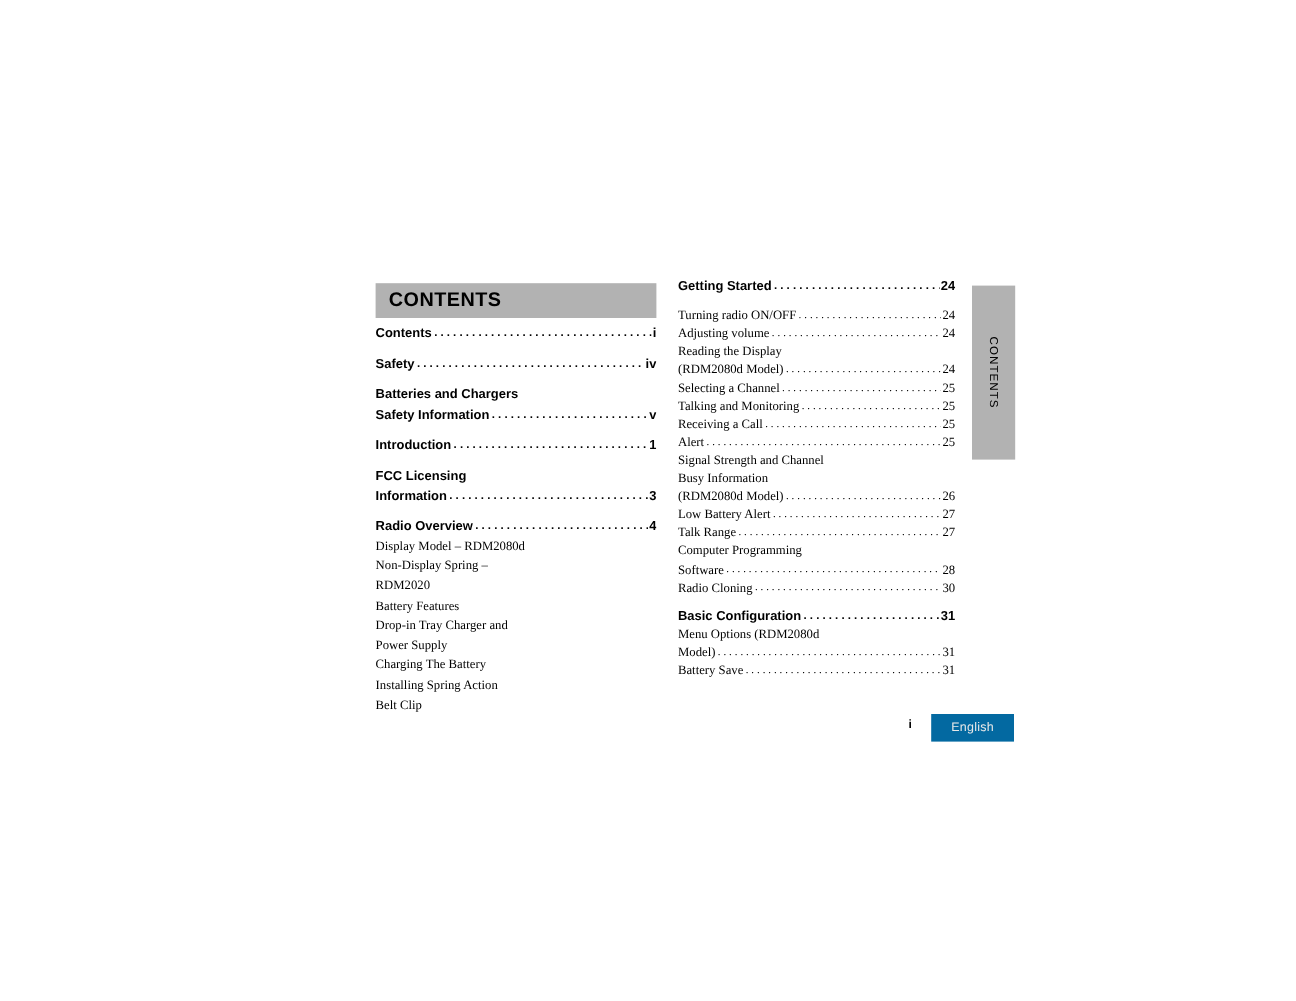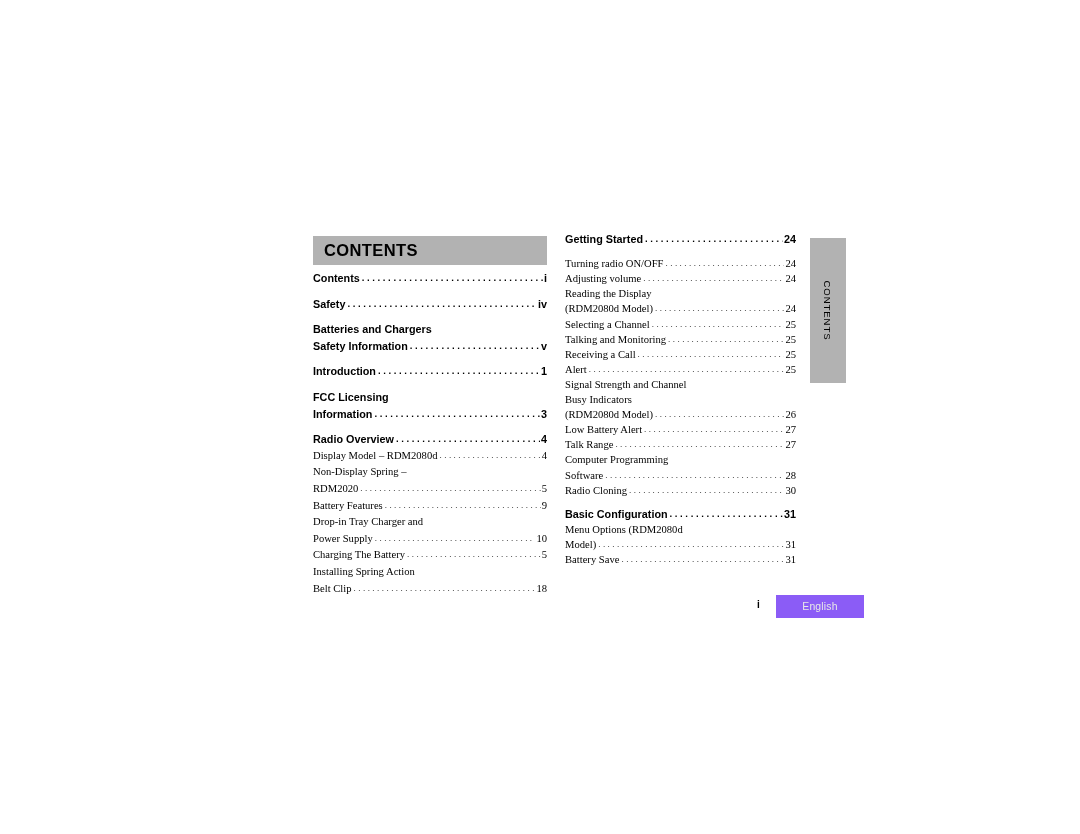--- a/index.html
+++ b/index.html
@@ -106,21 +106,21 @@
     height: 15.2px;
     justify-content: flex-end;
   }
   .bold .leader { letter-spacing: 2.6px; font-size: 9.6px; font-weight: bold; }
 
   
   .nodots .leader { visibility: hidden; }
   .sp9  { height: 9px; }
 
   
-  #col-left .plain { line-height: 16.6px; height: 16.6px; font-size: 10.6px; }
+  #col-left .plain { line-height: 16.6px; height: 16.6px; font-size: 10.6px; flex-direction: column; }
   #col-left .bold  { line-height: 16.6px; height: 16.6px; }
 
   
   #side-tab {
     position: absolute;
     left: 794px;
     top: 238px;
     width: 36px;
     height: 145px;
     background: #b2b2b2;
@@ -154,23 +154,23 @@
     left: 6px;
     top: 5px;
     font-size: 10px;
     font-weight: bold;
     color: #000;
   }
   #lang-badge {
     position: absolute;
     left: 25px;
     top: 1px;
-    width: 88px;
+    width: 69px;
     height: 23px;
-    background: #8b5cf6;
+    background: #0369a1;
     display: flex;
     align-items: center;
     justify-content: center;
   }
   #lang-badge .lang {
     font-size: 10.4px;
     color: #e8e8e8;
     letter-spacing: 0.2px;
   }
 </style>
@@ -322,21 +322,21 @@
         <span class="label">Alert</span>
         <span class="leader">..........................................................................................</span>
         <span class="pg">25</span>
       </div>
       <div class="entry plain nodots">
         <span class="label">Signal Strength and Channel</span>
         <span class="leader">..........................................................................................</span>
         <span class="pg"></span>
       </div>
       <div class="entry plain nodots">
-        <span class="label">Busy Indicators</span>
+        <span class="label">Busy Information</span>
         <span class="leader">..........................................................................................</span>
         <span class="pg"></span>
       </div>
       <div class="entry plain">
         <span class="label">(RDM2080d Model)</span>
         <span class="leader">..........................................................................................</span>
         <span class="pg">26</span>
       </div>
       <div class="entry plain">
         <span class="label">Low Battery Alert</span>

